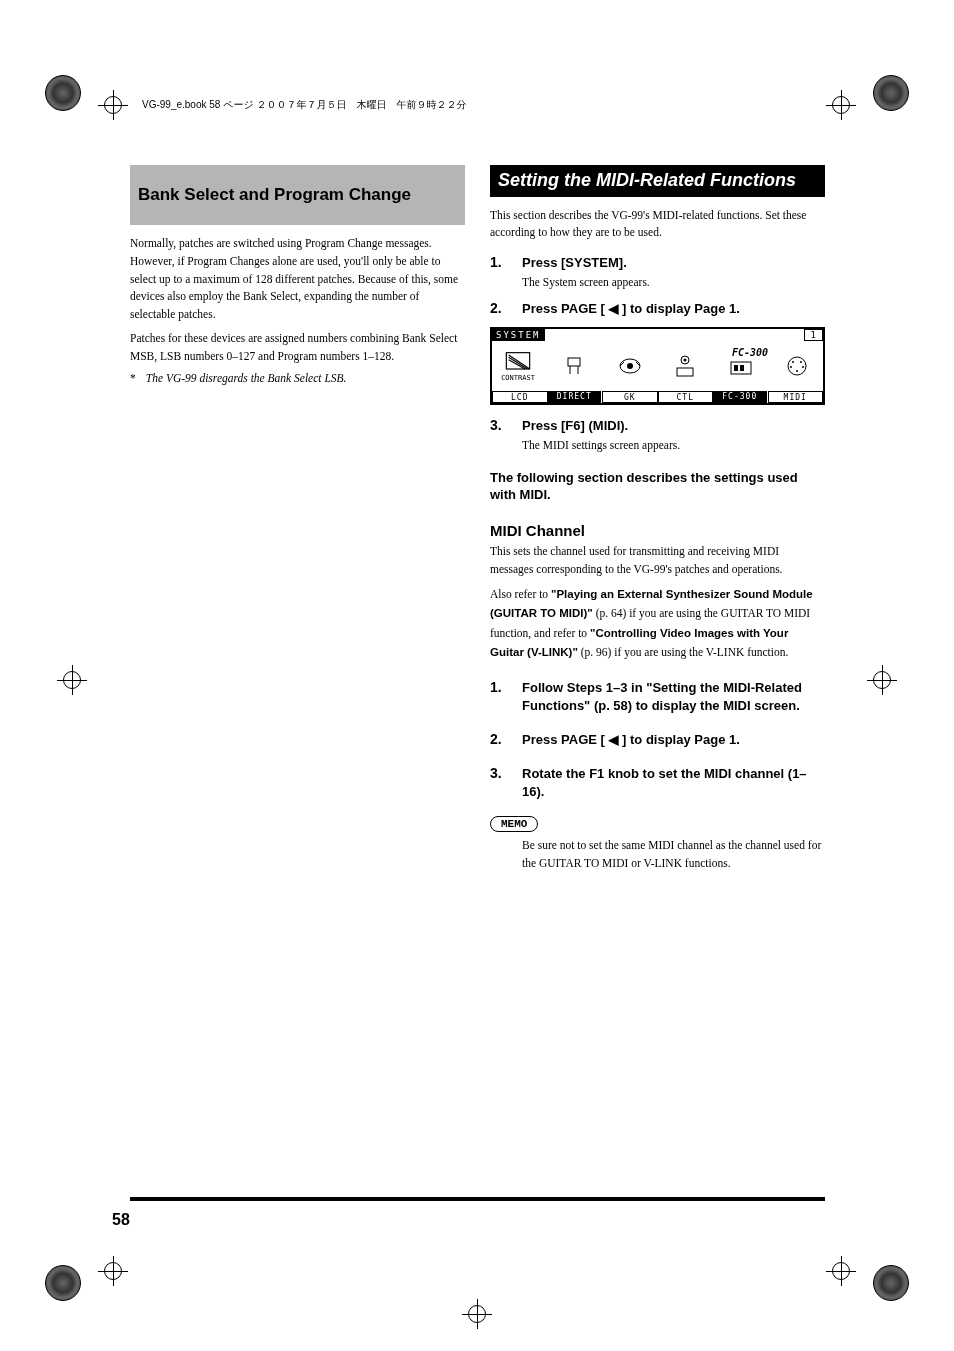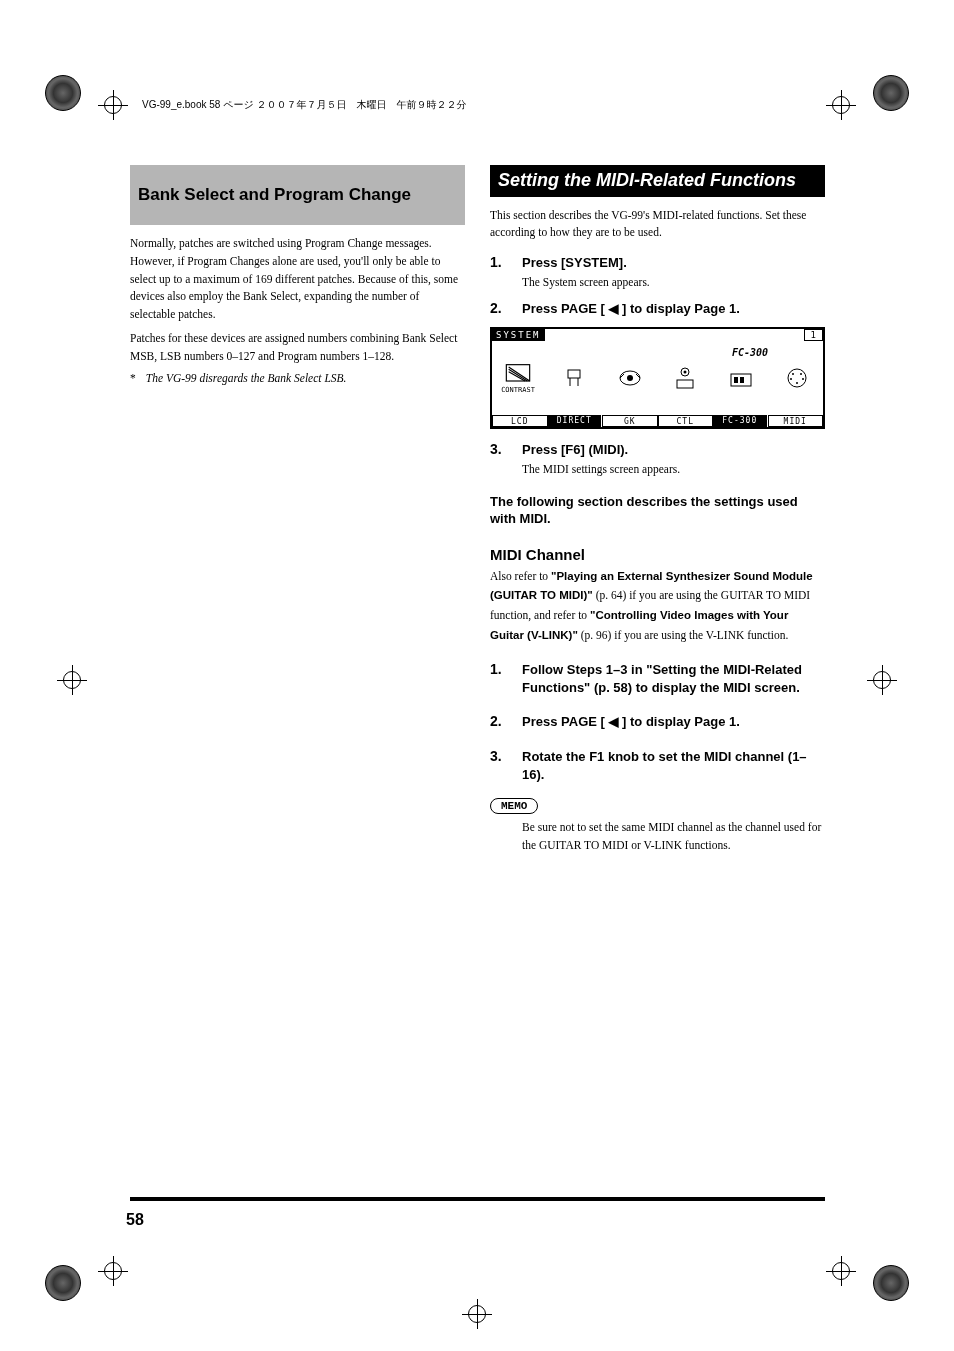--- a/index.html
+++ b/index.html
@@ -148,21 +148,21 @@
       line-height: 1.4;
     }
     .step-sub {
       font-size: 11.5px;
       margin-left: 32px;
       margin-bottom: 8px;
     }
     .lcd-image {
       background: #fff;
       border: 2px solid #000;
-      height: 102px;
+      height: 78px;
       margin: 8px 0 12px 0;
       position: relative;
       font-family: monospace;
     }
     .lcd-top {
       position: absolute;
       top: 0;
       left: 0;
       background: #000;
       color: #fff;
@@ -270,21 +270,21 @@
     .page-bottom-rule {
       position: absolute;
       bottom: 150px;
       left: 130px;
       width: 695px;
       border-top: 4px solid #000;
     }
     .page-num {
       position: absolute;
       bottom: 122px;
-      left: 126px;
+      left: 112px;
       font-family: "Arial Black", Arial, sans-serif;
       font-weight: 700;
       font-size: 16px;
     }
   </style>
 </head>
 <body>
 
 <div class="regmark regmark-tl">
     <div class="regmark-circle"></div>
@@ -321,21 +321,21 @@
     <div class="circle"></div>
   </div>
 
 <div class="page-header-info">VG-99_e.book 58 ページ ２００７年７月５日　木曜日　午前９時２２分</div>
 
 <div class="content">
 
   <div class="two-col">
     <div class="col">
       <div class="section-header-gray">Bank Select and Program Change</div>
-      <p class="body-text">Normally, patches are switched using Program Change messages. However, if Program Changes alone are used, you'll only be able to select up to a maximum of 169 different patches. Because of this, some devices also employ the Bank Select, expanding the number of selectable patches.</p>
+      <p class="body-text">Normally, patches are switched using Program Change messages. However, if Program Changes alone are used, you'll only be able to select up to a maximum of 128 different patches. Because of this, some devices also employ the Bank Select, expanding the number of selectable patches.</p>
       <p class="body-text">Patches for these devices are assigned numbers combining Bank Select MSB, LSB numbers 0–127 and Program numbers 1–128.</p>
       <div class="footnote">
         <span class="footnote-marker">*</span>
         <span>The VG-99 disregards the Bank Select LSB.</span>
       </div>
     </div>
 
     <div class="col">
       <div class="section-header-black">Setting the MIDI-Related Functions</div>
       <p class="body-text">This section describes the VG-99's MIDI-related functions. Set these according to how they are to be used.</p>
@@ -415,20 +415,21 @@
 
       <div class="step">
         <span class="step-num">3.</span>
         <span class="step-text">Press [F6] (MIDI).</span>
       </div>
       <p class="step-sub">The MIDI settings screen appears.</p>
 
       <div class="bold-para">The following section describes the settings used with MIDI.</div>
 
       <div class="subsection">MIDI Channel</div>
+      <p class="body-text">This sets the channel used for transmitting and receiving MIDI messages corresponding to the VG-99's patches and operations.</p>
       <p class="mixed-text">
         <span>Also refer to </span><span class="bold">"Playing an External Synthesizer Sound Module (GUITAR TO MIDI)"</span><span> (p. 64) if you are using the GUITAR TO MIDI function, and refer to </span><span class="bold">"Controlling Video Images with Your Guitar (V-LINK)"</span><span> (p. 96) if you are using the V-LINK function.</span>
       </p>
 
       <div class="step" style="margin-top:16px">
         <span class="step-num">1.</span>
         <span class="step-text">Follow Steps 1–3 in "Setting the MIDI-Related Functions" (p. 58) to display the MIDI screen.</span>
       </div>
       <div class="step" style="margin-top:16px">
         <span class="step-num">2.</span>

